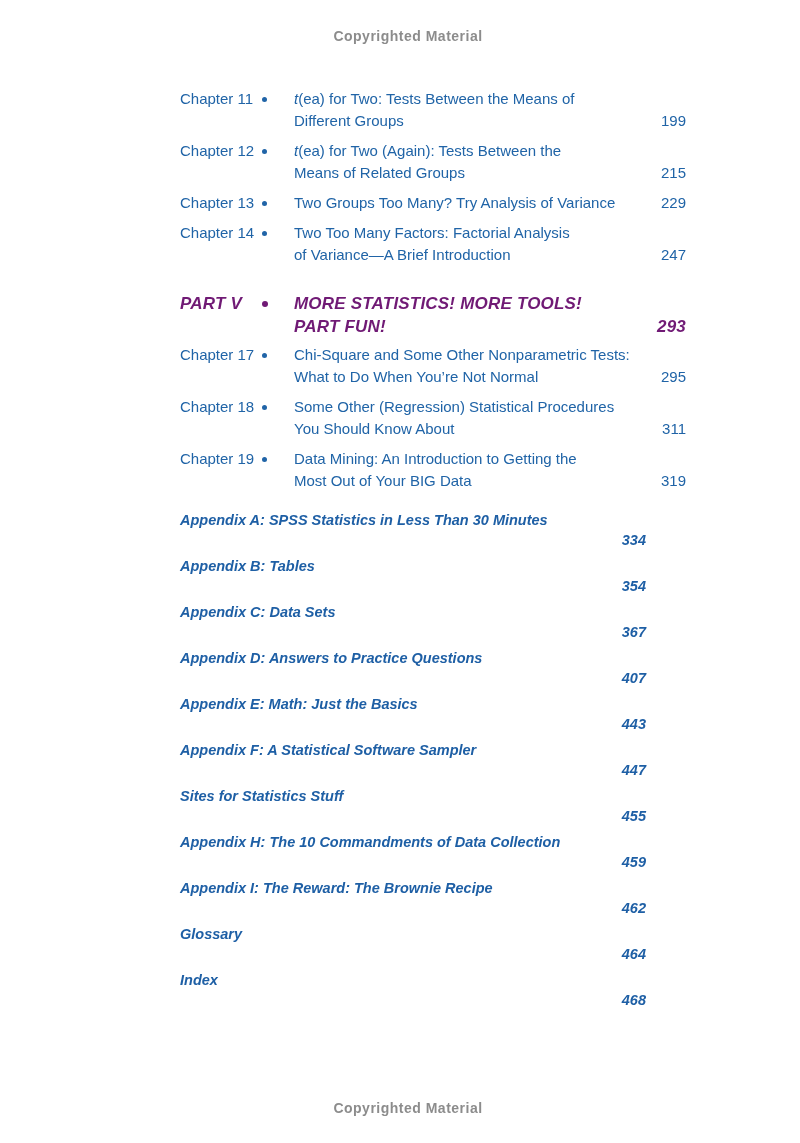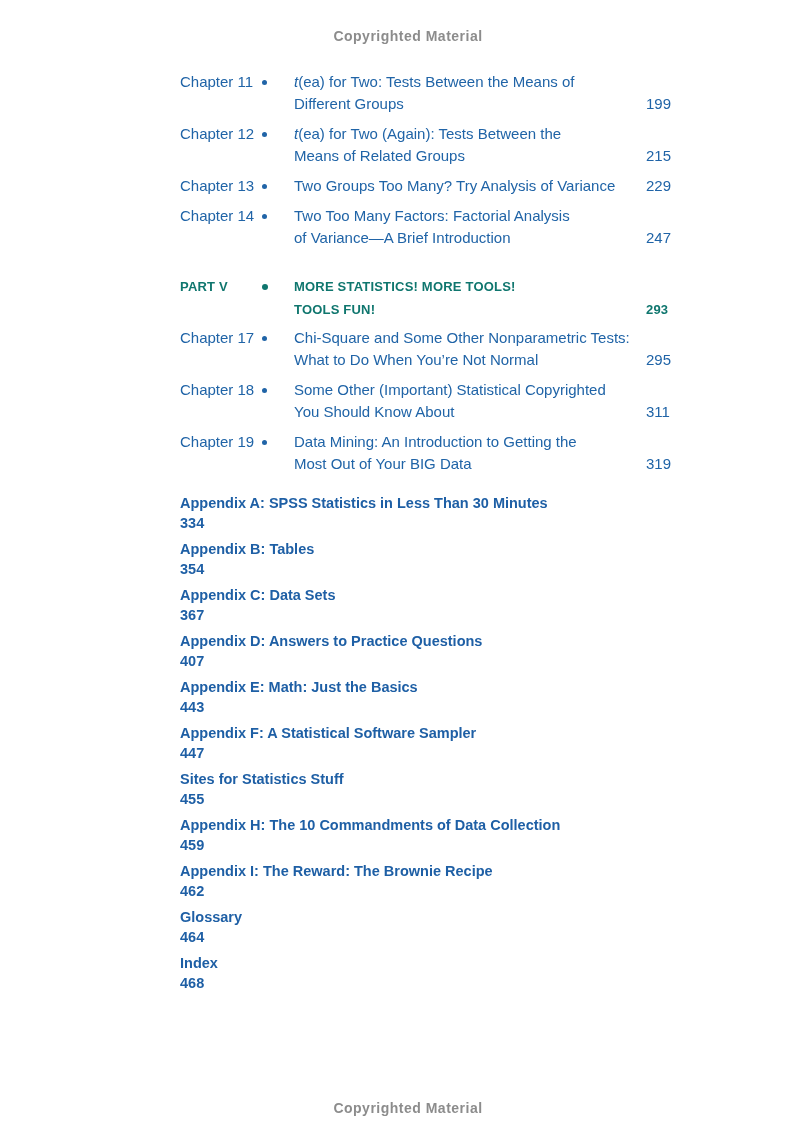--- a/index.html
+++ b/index.html
@@ -16,63 +16,65 @@
     color:#8c8c8c;
     font-weight:bold;
     font-size:14px;
     letter-spacing:.5px;
   }
   .copyright.header{top:28px;}
   .copyright.footer{top:1100px;}
 
   .toc{
     position:absolute;
-    top:71px;left:180px;width:506px;
+    top:88px;left:180px;width:506px;
   }
   .toc-row{
     display:grid;
     grid-template-columns:82px 32px 1fr 40px;
     align-items:start;
     font-size:15px;
     line-height:22px;
     color:#2064a7;
     margin-bottom:8px;
   }
   .col-label{white-space:nowrap;}
   .col-bullet{display:flex;justify-content:flex-start;}
   .dot{
     width:5px;height:5px;border-radius:50%;
     background:currentColor;
     margin-top:9px;
   }
   .col-title i{font-style:italic;}
   .col-title.full{grid-column:1 / 4;}
-  .col-page{align-self:end;white-space:nowrap;}
+  .col-page{text-align:right;align-self:end;white-space:nowrap;}
 
   
   .toc-row.part-row{
-    font-size:13px;
+    font-size:17px;
     font-weight:bold;
-    color:#0f766e;
+    color:#701a75;
     line-height:23px;
     letter-spacing:.2px;
     margin-top:26px;
     margin-bottom:6px;
+    font-style:italic;
   }
   .part-row .dot{width:6px;height:6px;margin-top:9px;}
 
   
   .back-section{margin-top:18px;}
   .toc-row.back-row{
     grid-template-columns:1fr 40px;
     font-weight:bold;
     font-size:14.5px;
     line-height:20px;
     color:#1e5fa5;
     margin-bottom:6px;
+    font-style:italic;
   }
 </style>
 </head>
 <body>
 
 <div class="page">
   <div class="copyright header">Copyrighted Material</div>
 
   <main class="toc">
     <section id="part4-chapters">
@@ -121,21 +123,21 @@
         </div>
       </section>
     <section id="part-heading">
         <div class="toc-row part-row">
           <div class="col-label">PART V</div>
           <div class="col-bullet">
             <span class="dot"></span>
           </div>
           <div class="col-title">
             <div class="title-line">MORE STATISTICS! MORE TOOLS!</div>
-            <div class="title-line">TOOLS FUN!</div>
+            <div class="title-line">PART FUN!</div>
           </div>
           <div class="col-page">293</div>
         </div>
       </section>
     <section id="part5-chapters">
         <div class="toc-row">
           <div class="col-label">Chapter 17</div>
           <div class="col-bullet">
             <span class="dot"></span>
           </div>
@@ -144,21 +146,21 @@
             <div class="title-line">What to Do When You’re Not Normal</div>
           </div>
           <div class="col-page">295</div>
         </div>
         <div class="toc-row">
           <div class="col-label">Chapter 18</div>
           <div class="col-bullet">
             <span class="dot"></span>
           </div>
           <div class="col-title">
-            <div class="title-line">Some Other (Important) Statistical Copyrighted</div>
+            <div class="title-line">Some Other (Regression) Statistical Procedures</div>
             <div class="title-line">You Should Know About</div>
           </div>
           <div class="col-page">311</div>
         </div>
         <div class="toc-row">
           <div class="col-label">Chapter 19</div>
           <div class="col-bullet">
             <span class="dot"></span>
           </div>
           <div class="col-title">

